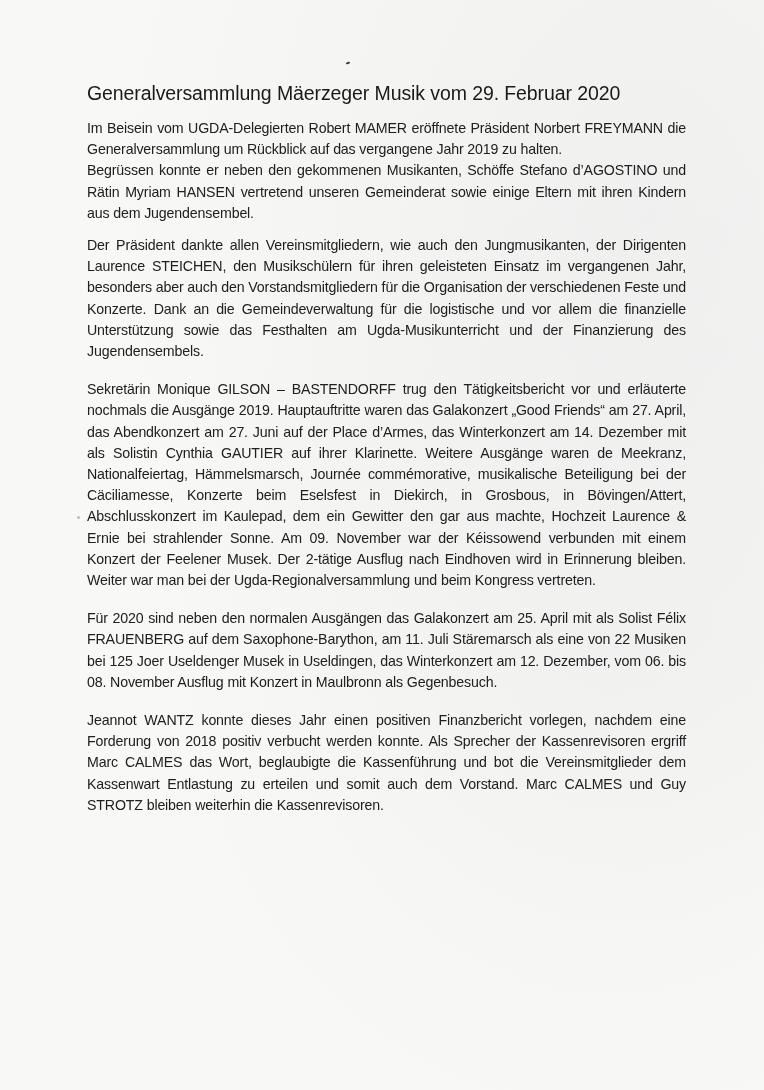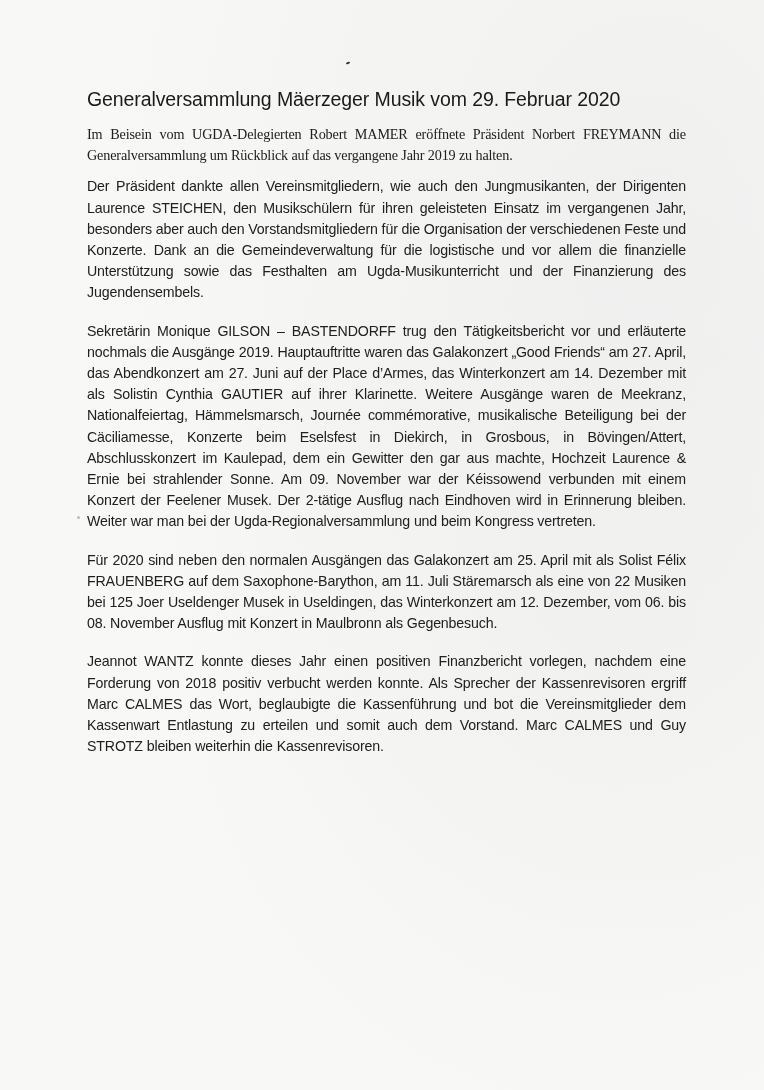--- a/index.html
+++ b/index.html
@@ -40,51 +40,52 @@
       left: 77px;
       top: 516px;
       width: 3px;
       height: 3px;
       background: #bbb;
       border-radius: 50%;
     }
     .content {
       position: absolute;
       left: 87px;
-      top: 86px;
+      top: 80px;
       width: 599px;
     }
     .title {
       font-size: 19.5px;
       line-height: 26px;
       margin: 0 0 12px 0;
       font-weight: normal;
       color: #1a1a1a;
       letter-spacing: -0.1px;
     }
     .para {
       font-size: 14.2px;
       line-height: 21.2px;
       text-align: justify;
       margin: 0 0 11px 0;
       color: #202020;
       letter-spacing: -0.15px;
     }
-    .para.p1 { margin-bottom: 10px; font-family: Liberation Serif, serif; }
+    .para.p1 { margin-bottom: 0; }
     .para.gap-large { margin-bottom: 17px; }
   </style>
 </head>
 <body>
 
 <div class="page">
   <div class="speck"></div>
   <div class="speck-left"></div>
 
   <div class="content">
     <h1 class="title">Generalversammlung Mäerzeger Musik vom 29. Februar 2020</h1>
 
     <p class="para p1">Im Beisein vom UGDA-Delegierten Robert MAMER eröffnete Präsident Norbert FREYMANN die Generalversammlung um Rückblick auf das vergangene Jahr 2019 zu halten.</p>
+    <p class="para">Begrüssen konnte er neben den gekommenen Musikanten, Schöffe Stefano d’AGOSTINO und Rätin Myriam HANSEN vertretend unseren Gemeinderat sowie einige Eltern mit ihren Kindern aus dem Jugendensembel.</p>
     <p class="para gap-large">Der Präsident dankte allen Vereinsmitgliedern, wie auch den Jungmusikanten, der Dirigenten Laurence STEICHEN, den  Musikschülern für ihren geleisteten Einsatz im vergangenen Jahr, besonders aber auch den Vorstandsmitgliedern für die Organisation der verschiedenen Feste und Konzerte. Dank an die Gemeindeverwaltung für die logistische und vor allem die finanzielle Unterstützung sowie das Festhalten am Ugda-Musikunterricht und der Finanzierung des Jugendensembels.</p>
     <p class="para gap-large">Sekretärin Monique GILSON – BASTENDORFF trug den Tätigkeitsbericht vor und erläuterte nochmals die Ausgänge 2019. Hauptauftritte waren das Galakonzert „Good Friends“ am 27. April, das Abendkonzert am 27. Juni auf der Place d’Armes, das Winterkonzert am 14. Dezember mit als Solistin Cynthia GAUTIER auf ihrer Klarinette. Weitere Ausgänge waren de Meekranz, Nationalfeiertag, Hämmelsmarsch, Journée commémorative, musikalische Beteiligung bei der Cäciliamesse, Konzerte beim Eselsfest in Diekirch, in Grosbous, in Bövingen/Attert, Abschlusskonzert im Kaulepad, dem ein Gewitter den gar aus machte, Hochzeit Laurence &amp; Ernie bei strahlender Sonne. Am 09. November war der Kéissowend verbunden mit einem Konzert der Feelener Musek. Der 2-tätige Ausflug nach Eindhoven wird in Erinnerung bleiben. Weiter war man bei der Ugda-Regionalversammlung und beim Kongress vertreten.</p>
     <p class="para gap-large">Für 2020 sind neben den normalen Ausgängen das Galakonzert am 25. April mit als Solist Félix FRAUENBERG auf dem Saxophone-Barython, am 11. Juli Stäremarsch als eine von 22 Musiken bei 125 Joer Useldenger Musek in Useldingen, das Winterkonzert am 12. Dezember, vom 06. bis 08. November Ausflug mit Konzert in Maulbronn als Gegenbesuch.</p>
     <p class="para gap-large">Jeannot WANTZ konnte dieses Jahr einen positiven Finanzbericht vorlegen, nachdem eine Forderung von 2018 positiv verbucht werden konnte. Als Sprecher der Kassenrevisoren ergriff Marc CALMES das Wort, beglaubigte die Kassenführung und bot die Vereinsmitglieder dem Kassenwart Entlastung zu erteilen und somit auch dem Vorstand. Marc CALMES und Guy STROTZ bleiben weiterhin die Kassenrevisoren.</p>
   </div>
 </div>
 
 </body></html>

